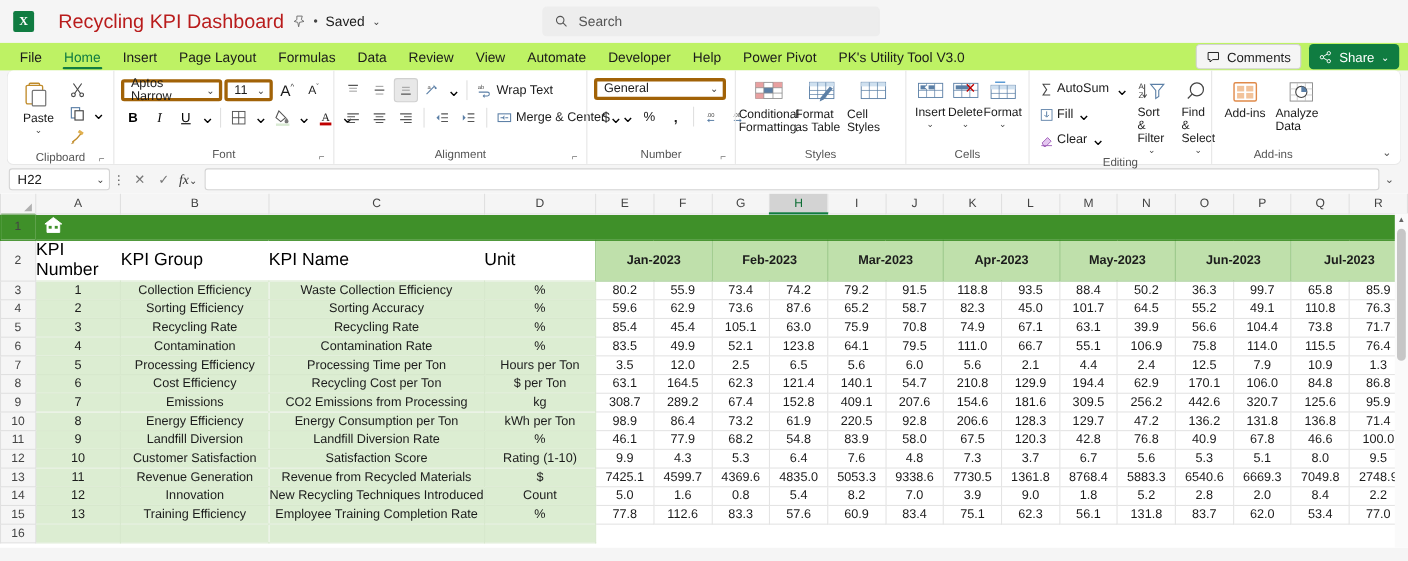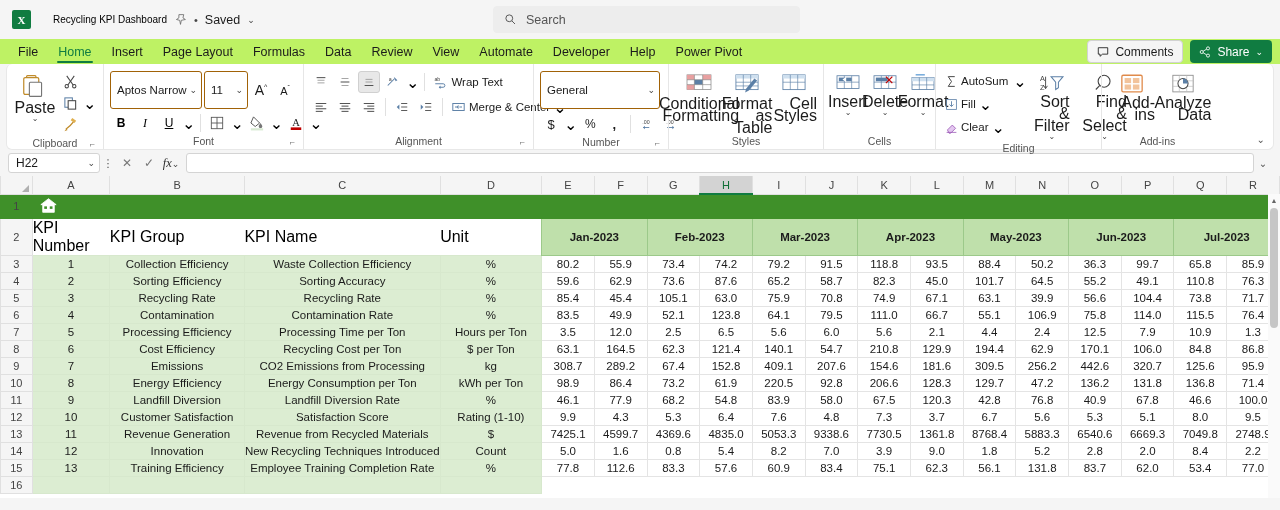--- a/index.html
+++ b/index.html
@@ -17,21 +17,21 @@
     height: 39px; background: #f5f5f5;
     display: flex; align-items: center; position: relative;
   }
   .xl-logo {
     width: 19px; height: 19px; margin-left: 12px; border-radius: 2px;
     background: #107c41; color: #fff; font-size: 11px; font-weight: bold;
     display: flex; align-items: center; justify-content: center;
     font-family: "Liberation Serif", serif;
   }
   .doc-title-wrap { display: flex; align-items: center; margin-left: 22px; gap: 7px; }
-  .doc-title { font-size: 10px; color: #000000; }
+  .doc-title { font-size: 18px; color: #b91c1c; }
   .icon-sm { width: 13px; height: 13px; display: inline-block; opacity: .8; }
   .saved-dot { font-size: 11px; color: #444; }
   .saved-txt { font-size: 12.5px; color: #1b1b1b; }
   .chev { font-size: 9px; color: #444; }
 
   .searchbox {
     position: absolute; left: 493px; top: 6px; width: 307px; height: 27px;
     background: #ededed; border-radius: 4px; display: flex; align-items: center;
     padding-left: 10px; gap: 9px; border: 1px solid #ededed;
   }
@@ -81,30 +81,30 @@
   .rgroup-label {
     font-size: 10.5px; color: #555; text-align: center; height: 15px; line-height: 15px;
     position: relative;
   }
   .rgroup-label .launcher { position: absolute; right: 2px; top: 1px; font-size: 9px; color: #777; }
 
   .bigbtn {
     display: flex; flex-direction: column; align-items: center; justify-content: flex-start;
     width: 48px; padding-top: 3px; border-radius: 4px; gap: 1px;
   }
-  .bigbtn .lbl { font-size: 16px; color: #1b1b1b; text-align: right; line-height: 12px; }
+  .bigbtn .lbl { font-size: 11px; color: #1b1b1b; text-align: left; line-height: 12px; }
   .bigbtn .cv { font-size: 8px; color: #444; line-height: 8px; }
 
   .smallbtn { display: flex; align-items: center; gap: 3px; padding: 2px 3px; border-radius: 3px; height: 22px; }
   .smallbtn .lbl { font-size: 11.5px; color: #1b1b1b; white-space: nowrap; }
   .ibtn { width: 22px; height: 22px; display: flex; align-items: center; justify-content: center; border-radius: 3px; }
   .ibtn.on { background: #e8e8e8; border: 1px solid #d0d0d0; }
 
   .combo {
-    border: 1px solid #a16207; border-radius: 3px; height: 38px; background: #fff;
+    border: 3px solid #a16207; border-radius: 3px; height: 20px; background: #fff;
     display: flex; align-items: center; padding: 0 4px 0 6px; font-size: 11.5px; color: #1b1b1b;
     justify-content: space-between;
   }
   .row { display: flex; align-items: center; gap: 2px; }
   .rsep { width: 1px; background: #e0e0e0; margin: 2px 3px; align-self: stretch; }
 
   .collapse-ribbon { position: absolute; right: 8px; bottom: 4px; font-size: 10px; color: #555; }
 
   
   .fbar { height: 26px; display: flex; align-items: center; background: #f5f5f5; padding: 0 8px; gap: 0; }
@@ -206,20 +206,21 @@
     <div class="tab">Insert</div>
     <div class="tab">Page Layout</div>
     <div class="tab">Formulas</div>
     <div class="tab">Data</div>
     <div class="tab">Review</div>
     <div class="tab">View</div>
     <div class="tab">Automate</div>
     <div class="tab">Developer</div>
     <div class="tab">Help</div>
     <div class="tab">Power Pivot</div>
+    <div class="tab">PK's Utility Tool V3.0</div>
 
     <div class="tabbar-right">
       <div class="comments-btn">
         <span>
           <svg width="12" height="12" viewBox="0 0 14 14">
               <path d="M1.5 2h11v7.5h-6l-3 2.5v-2.5h-2z" fill="none" stroke="#1b1b1b" stroke-width="1"></path>
             </svg>
         </span>
         <span>Comments</span>
       </div>

